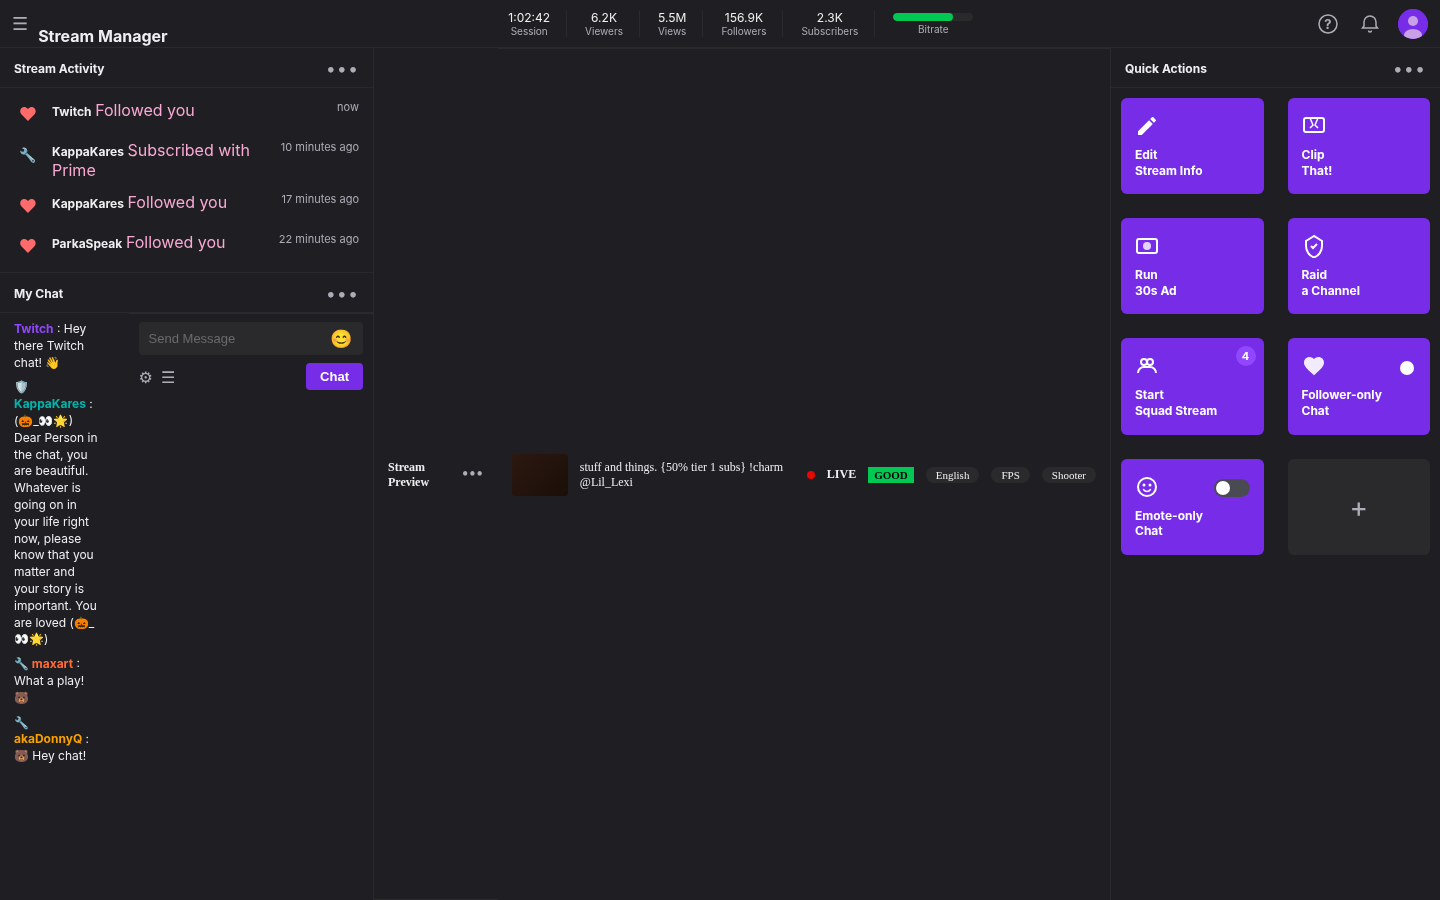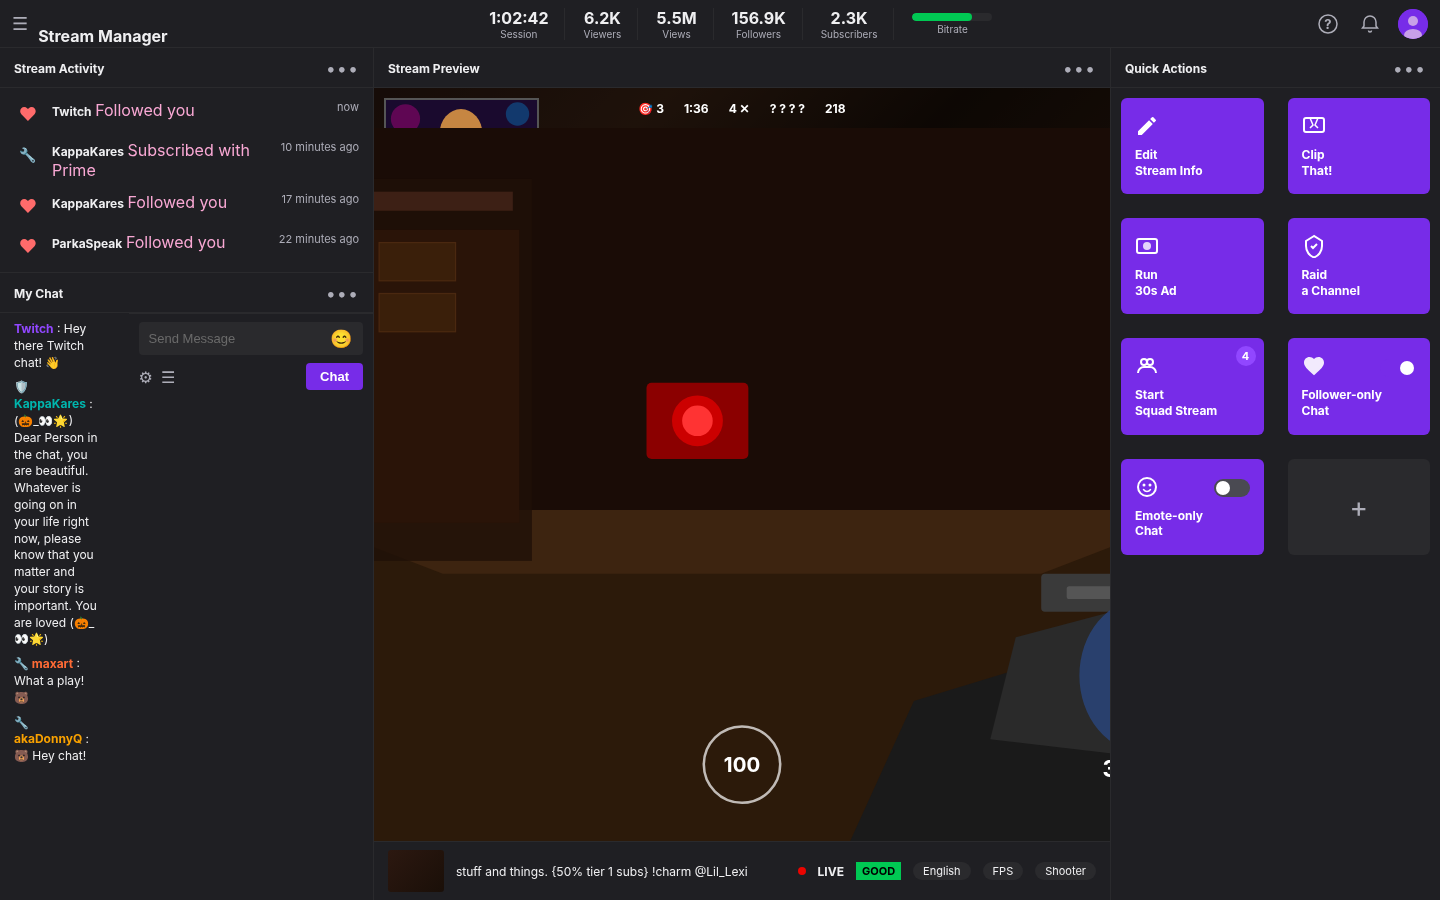--- a/index.html
+++ b/index.html
@@ -42,21 +42,21 @@
       justify-content: center;
     }
     .stat-item {
       display: flex;
       flex-direction: column;
       align-items: center;
       padding: 0 16px;
       border-right: 1px solid #2a2a2d;
     }
     .stat-item:last-child { border-right: none; }
-    .stat-value { font-size: 16px; font-weight: 700; color: #efeff1; }
+    .stat-value { font-size: 12px; font-weight: 400; color: #efeff1; }
     .stat-label { font-size: 10px; color: #adadb8; }
     .bitrate-bar-container {
       display: flex;
       flex-direction: column;
       align-items: center;
       padding: 0 16px;
     }
     .bitrate-bar {
       width: 80px;
       height: 8px;
@@ -205,22 +205,23 @@
       padding: 6px 14px;
       font-size: 13px;
       font-weight: 700;
       cursor: pointer;
     }
 
     
     .center-panel {
       flex: 1;
       display: flex;
-      flex-direction: column;
+      flex-direction: row;
       background: #0e0e10;
+      font-family: Liberation Serif, serif;
     }
     .stream-preview-header {
       display: flex;
       align-items: center;
       justify-content: space-between;
       padding: 10px 14px 8px;
       background: #1f1f23;
       border-bottom: 1px solid #2a2a2d;
     }
     .stream-preview-area {

